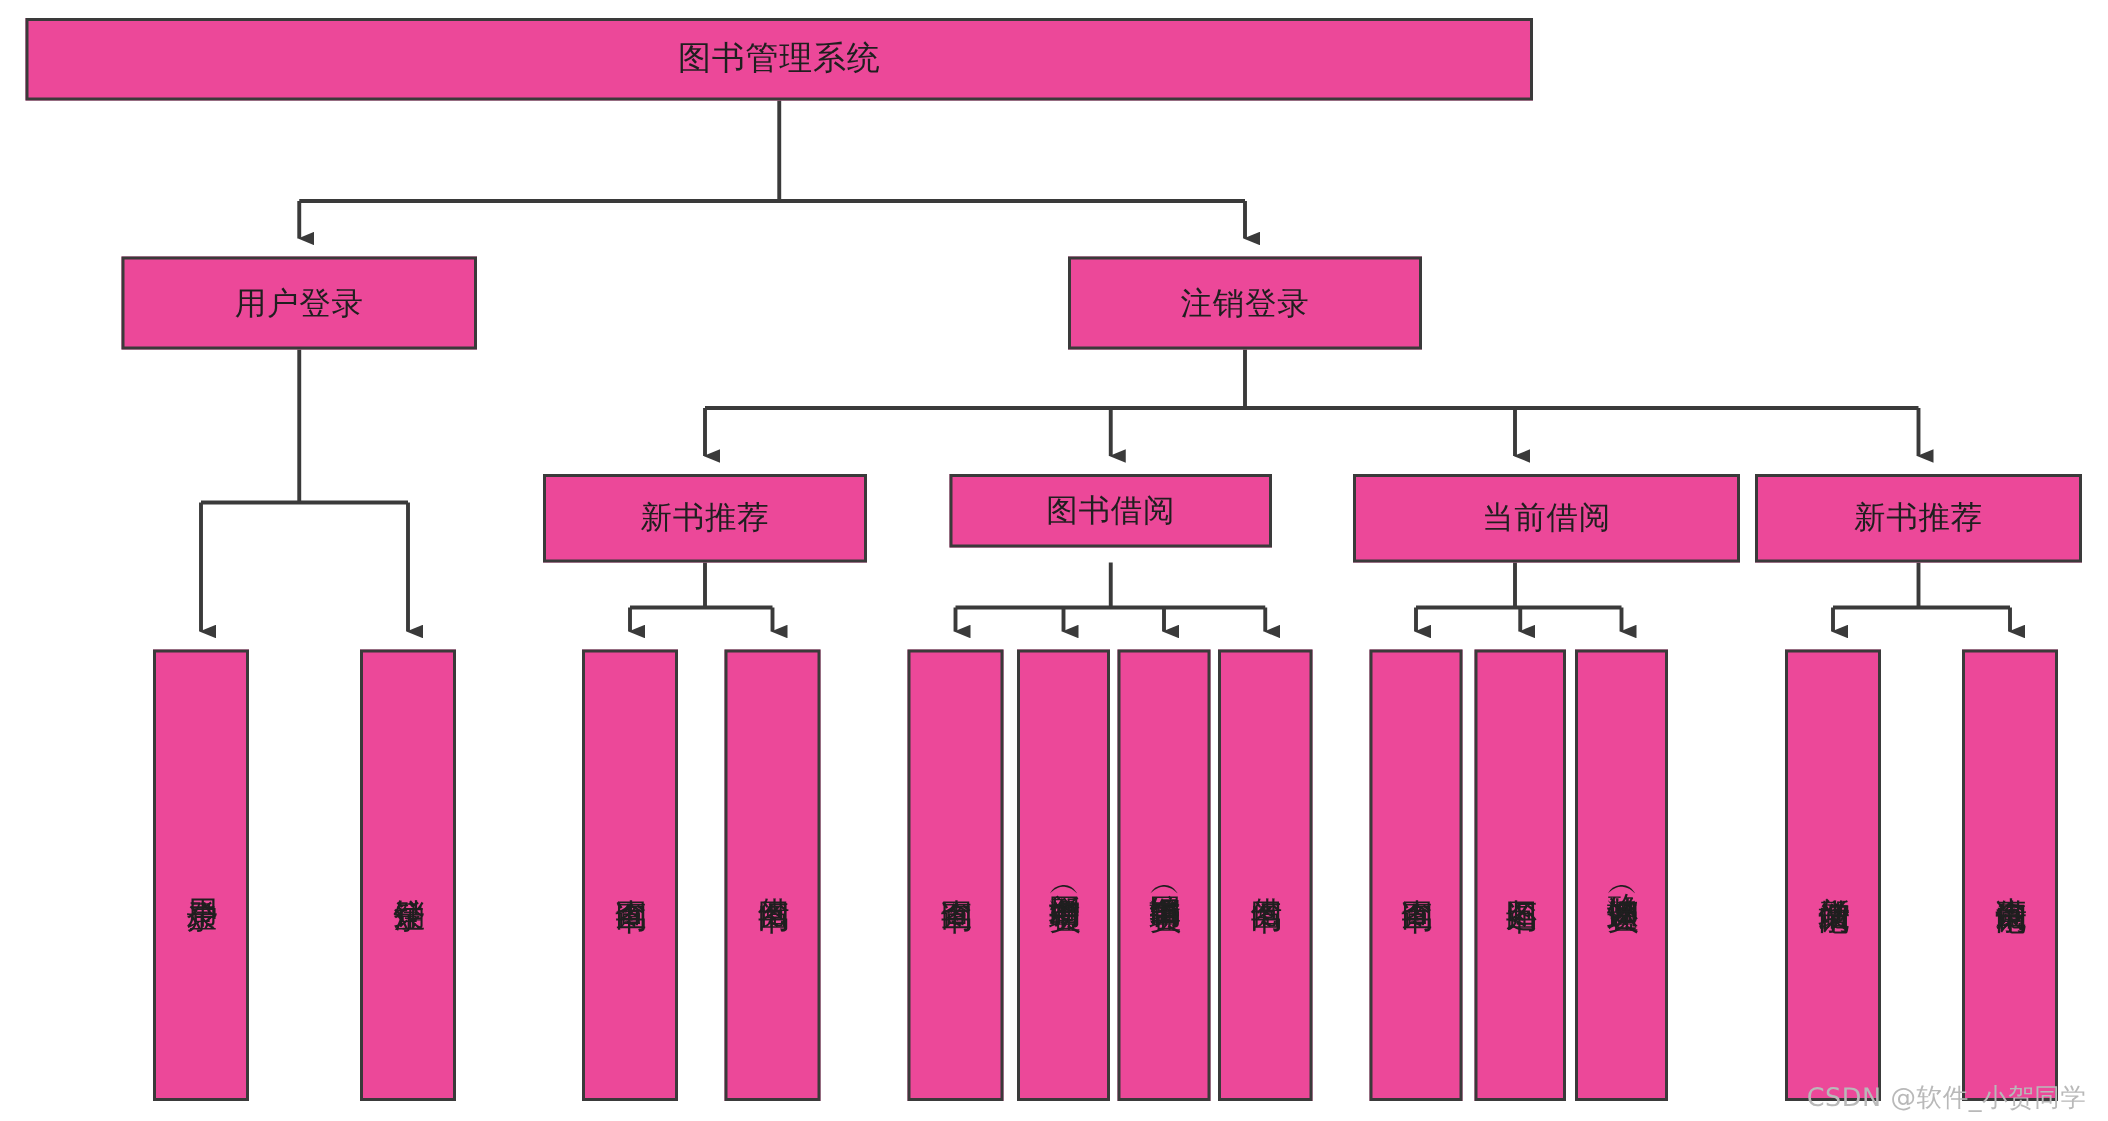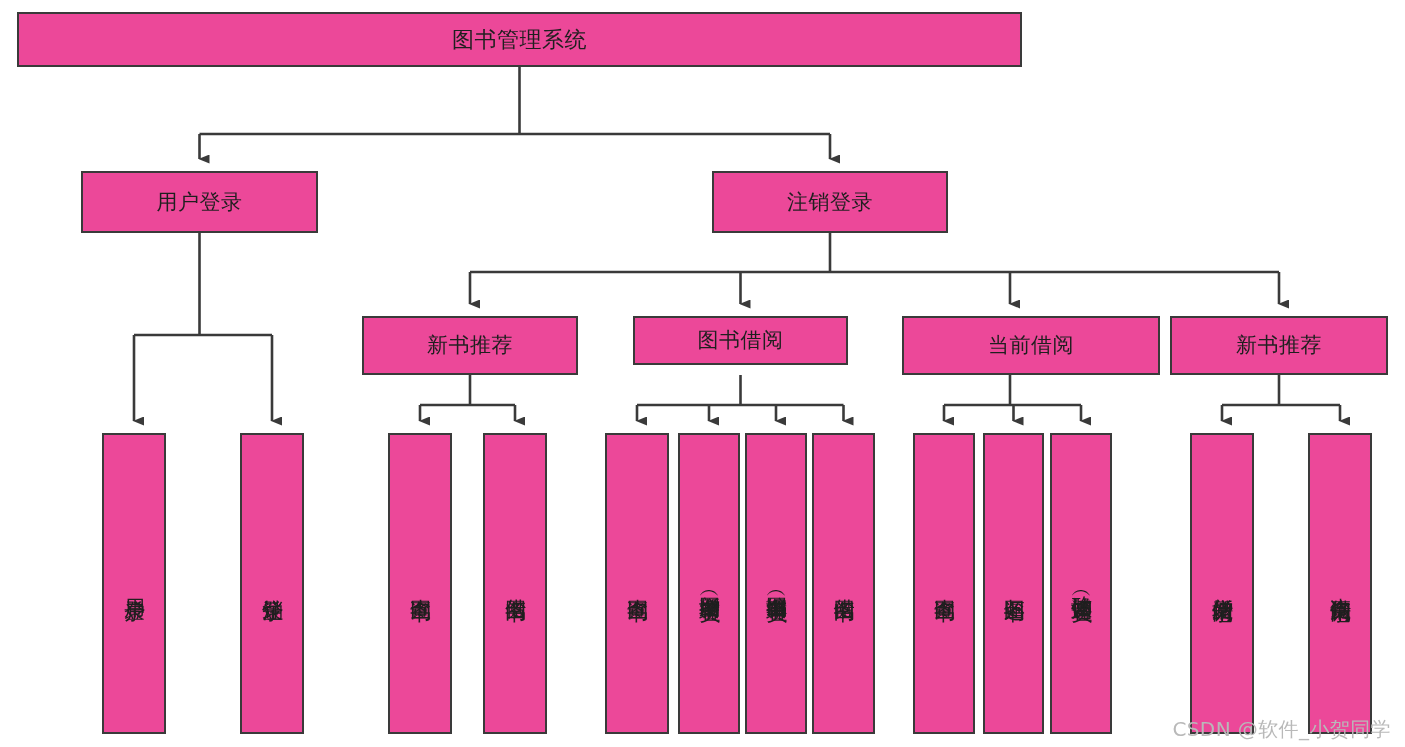--- a/index.html
+++ b/index.html
@@ -62,21 +62,21 @@
     white-space: nowrap;
   }
   .node.root .label {
     font-size: 22px;
   }
   #watermark {
     position: absolute;
     right: 14px;
     bottom: 4px;
     color: #b9b9b9;
-    font-size: 20px;
+    font-size: 17px;
     letter-spacing: 0.4px;
     white-space: nowrap;
     font-family: "DejaVu Sans", "Liberation Sans", sans-serif;
   }
 </style>
 </head>
 <body>
 
 <div id="canvas">
 

